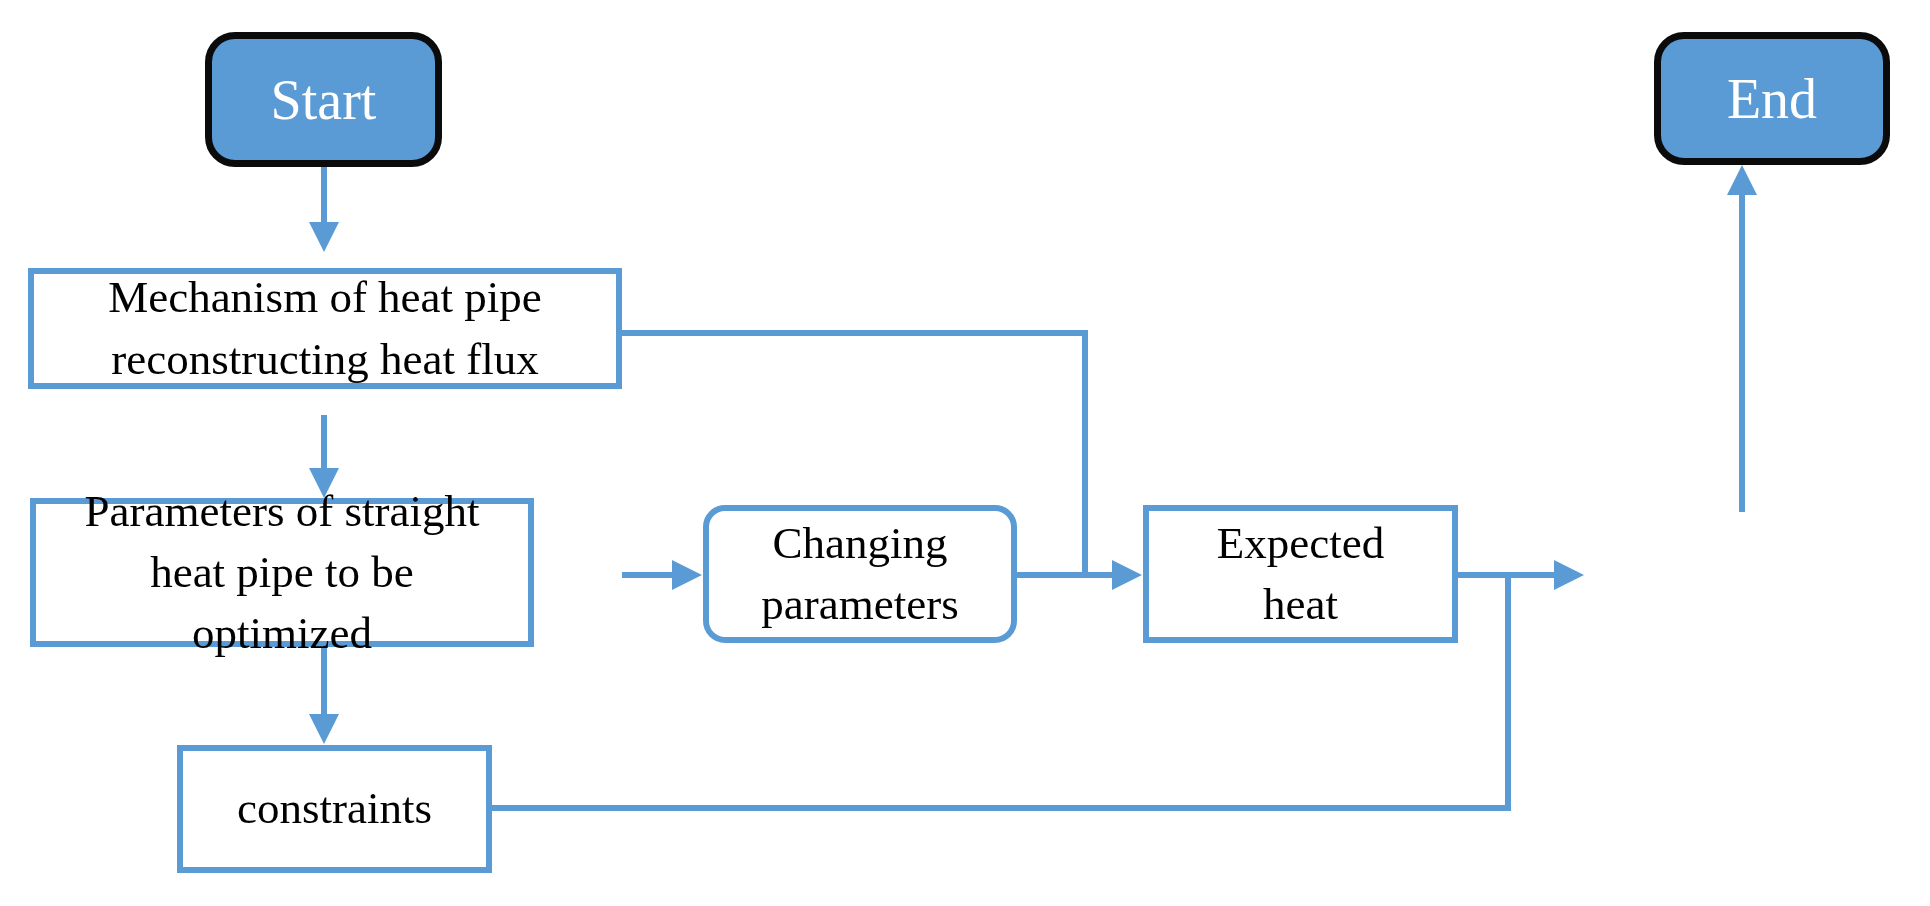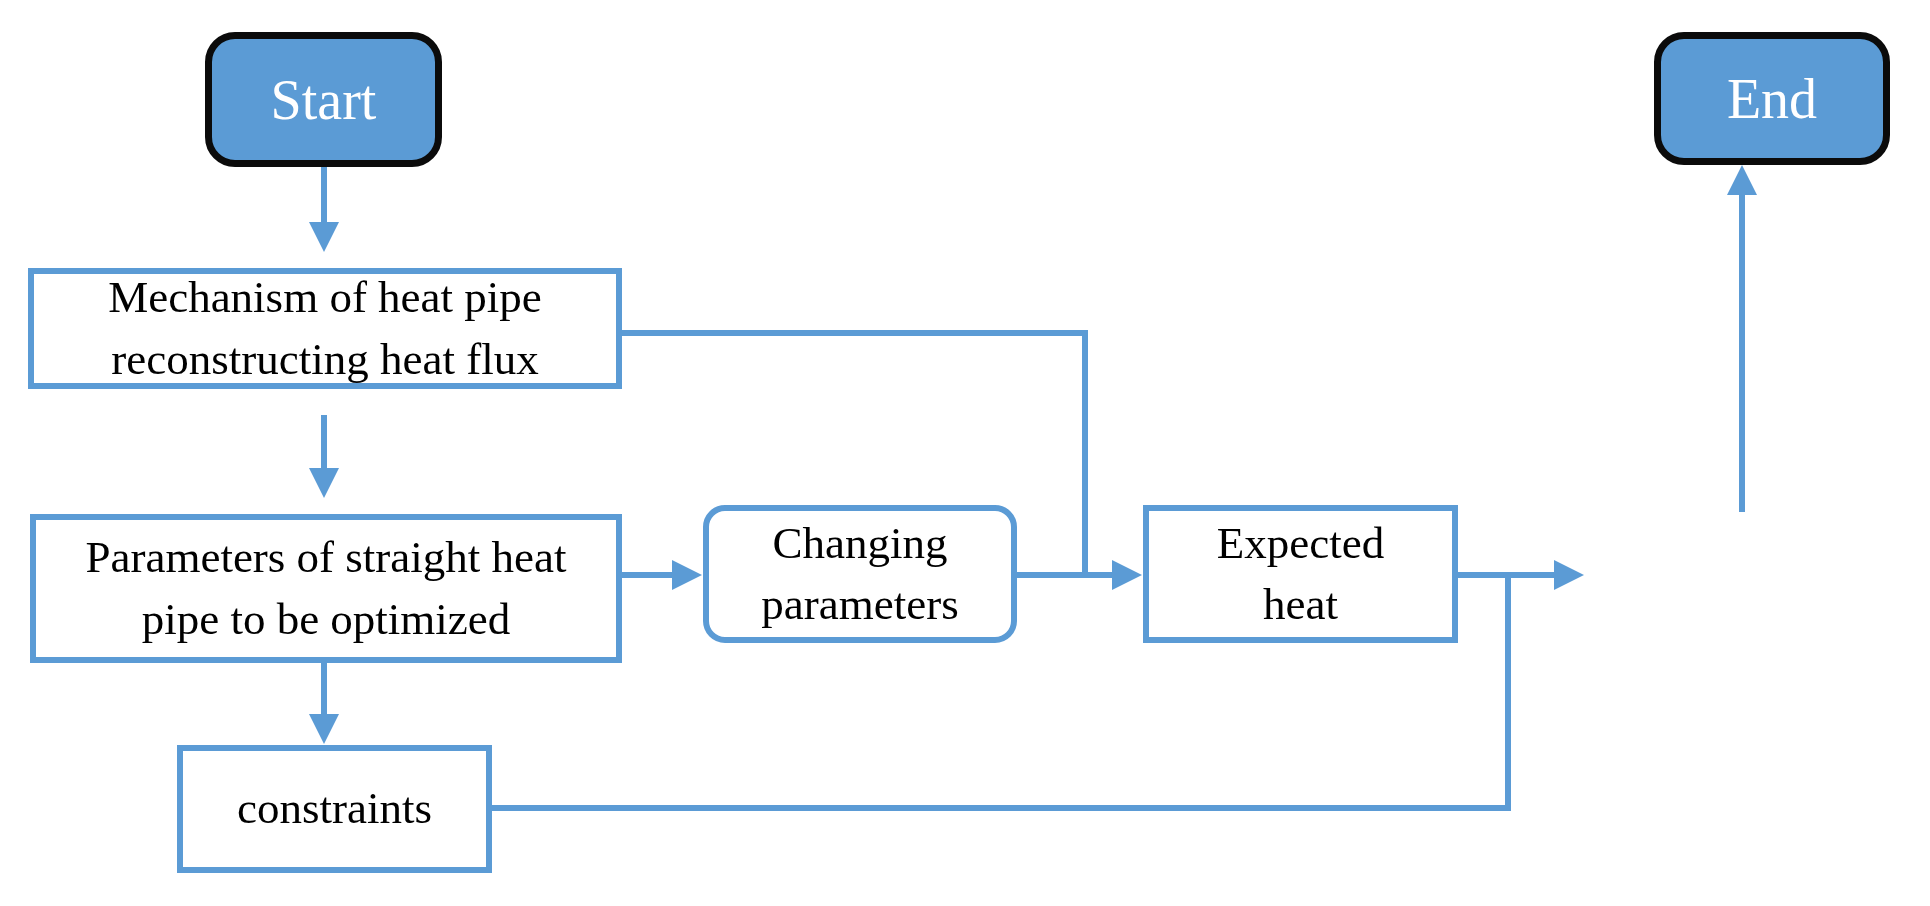--- a/index.html
+++ b/index.html
@@ -35,21 +35,21 @@
   .terminal {
     background: #5B9BD5;
     border: 7px solid #0b0b0b;
     border-radius: 30px;
     color: #ffffff;
     font-size: 56px;
     line-height: 1;
     padding: 0;
   }
   .node-mechanism   { left: 28px;   top: 252px; width: 594px; height: 121px; margin-top: 16px; }
-  .node-parameters  { left: 30px;   top: 498px; width: 592px; height: 149px; margin-top: 16px; }
+  .node-parameters  { left: 30px;   top: 498px; width: 504px; height: 149px; }
   .node-changing    { left: 703px;  top: 505px; width: 314px; height: 138px; border-radius: 22px; }
   .node-expected    { left: 1143px; top: 505px; width: 315px; height: 138px; }
   .node-optimal     { left: 1585px; top: 512px; width: 312px; height: 125px; }
   .node-constraints { left: 177px;  top: 745px; width: 315px; height: 128px; }
   .node-start       { left: 205px;  top: 32px;  width: 237px; height: 135px; }
   .node-end         { left: 1627px; top: 32px;  width: 236px; height: 133px; margin-left: 27px; }
 </style>
 </head>
 <body>
 

